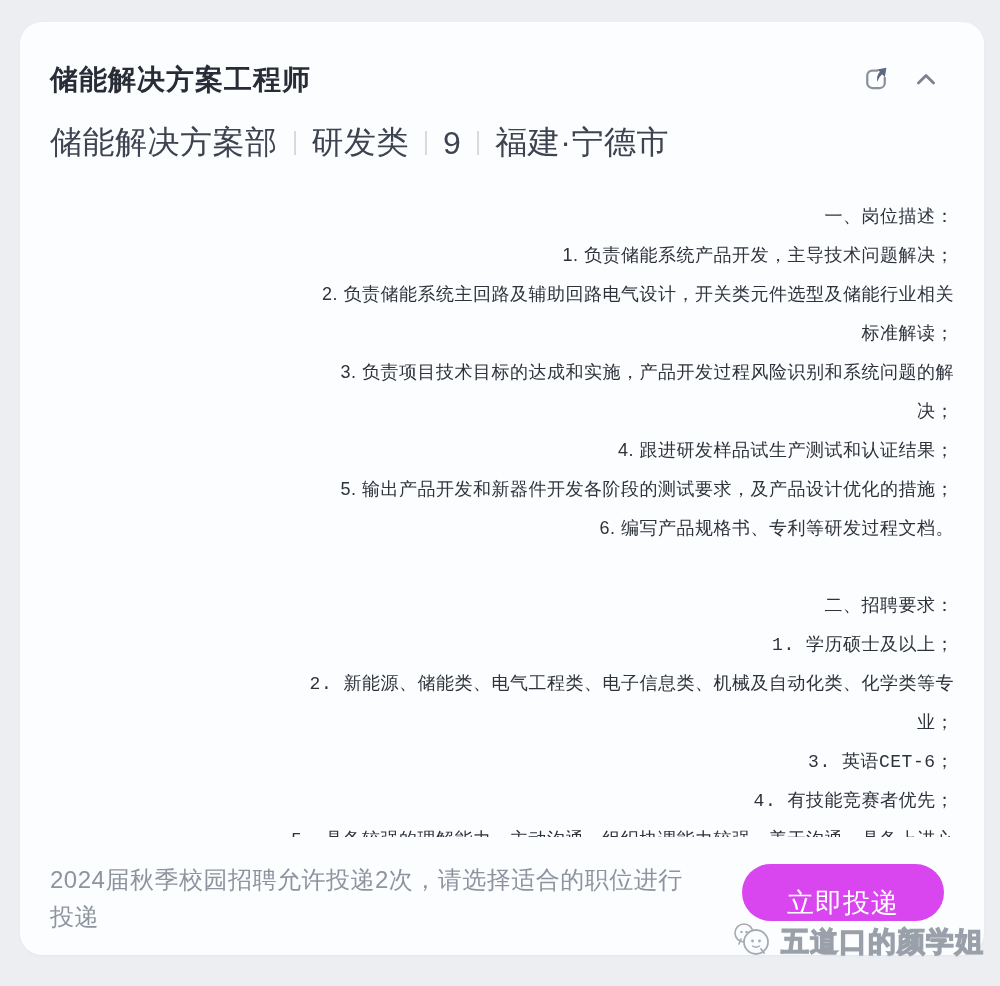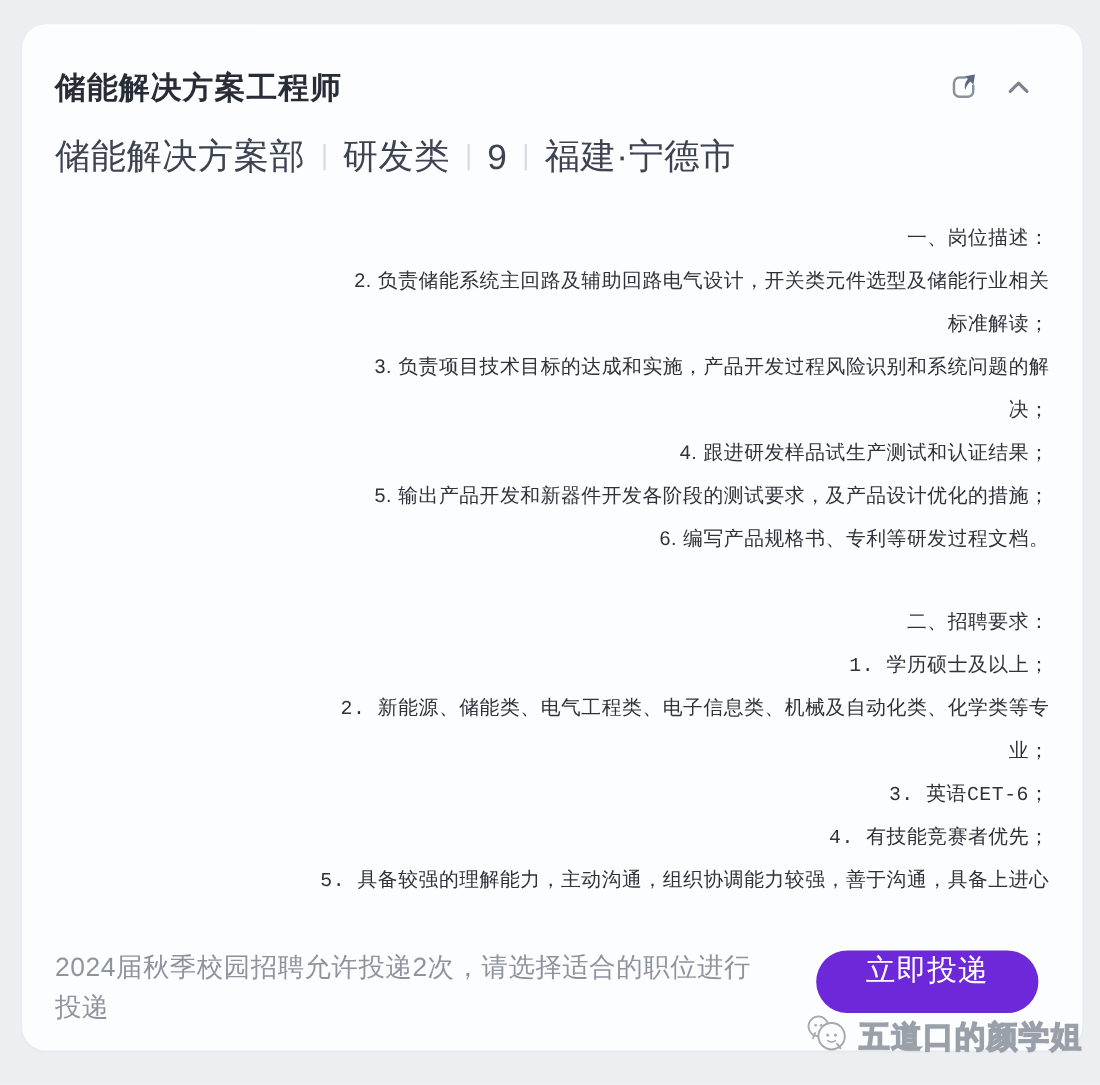--- a/index.html
+++ b/index.html
@@ -84,26 +84,26 @@
     line-height: 37px;
     color: #8e949f;
     letter-spacing: 0.5px;
   }
   .apply-button {
     margin-top: 3px;
     margin-right: 10px;
     width: 202px; height: 57px;
     border: none;
     border-radius: 29px;
-    background: #6d28d9;
+    background: #d946ef;
     color: #ffffff;
     font-size: 27px;
     font-family: inherit;
     letter-spacing: 1px;
-    display: flex; align-items: flex-start; justify-content: center;
+    display: flex; align-items: flex-end; justify-content: center;
     cursor: pointer;
   }
   .watermark {
     position: absolute;
     right: 16px; top: 920px;
     display: flex;
     align-items: center;
     gap: 8px;
     pointer-events: none;
   }
@@ -148,20 +148,21 @@
     <span>研发类</span>
     <span class="meta-sep"></span>
     <span>9</span>
     <span class="meta-sep"></span>
     <span>福建·宁德市</span>
   </div>
 
   <div class="job-body">
     <div class="section">
       <p class="line">一、岗位描述：</p>
+      <p class="line">1. 负责储能系统产品开发，主导技术问题解决；</p>
       <p class="line">2. 负责储能系统主回路及辅助回路电气设计，开关类元件选型及储能行业相关</p>
       <p class="line">标准解读；</p>
       <p class="line">3. 负责项目技术目标的达成和实施，产品开发过程风险识别和系统问题的解</p>
       <p class="line">决；</p>
       <p class="line">4. 跟进研发样品试生产测试和认证结果；</p>
       <p class="line">5. 输出产品开发和新器件开发各阶段的测试要求，及产品设计优化的措施；</p>
       <p class="line">6. 编写产品规格书、专利等研发过程文档。</p>
     </div>
     <div class="section">
       <p class="line">二、招聘要求：</p>

